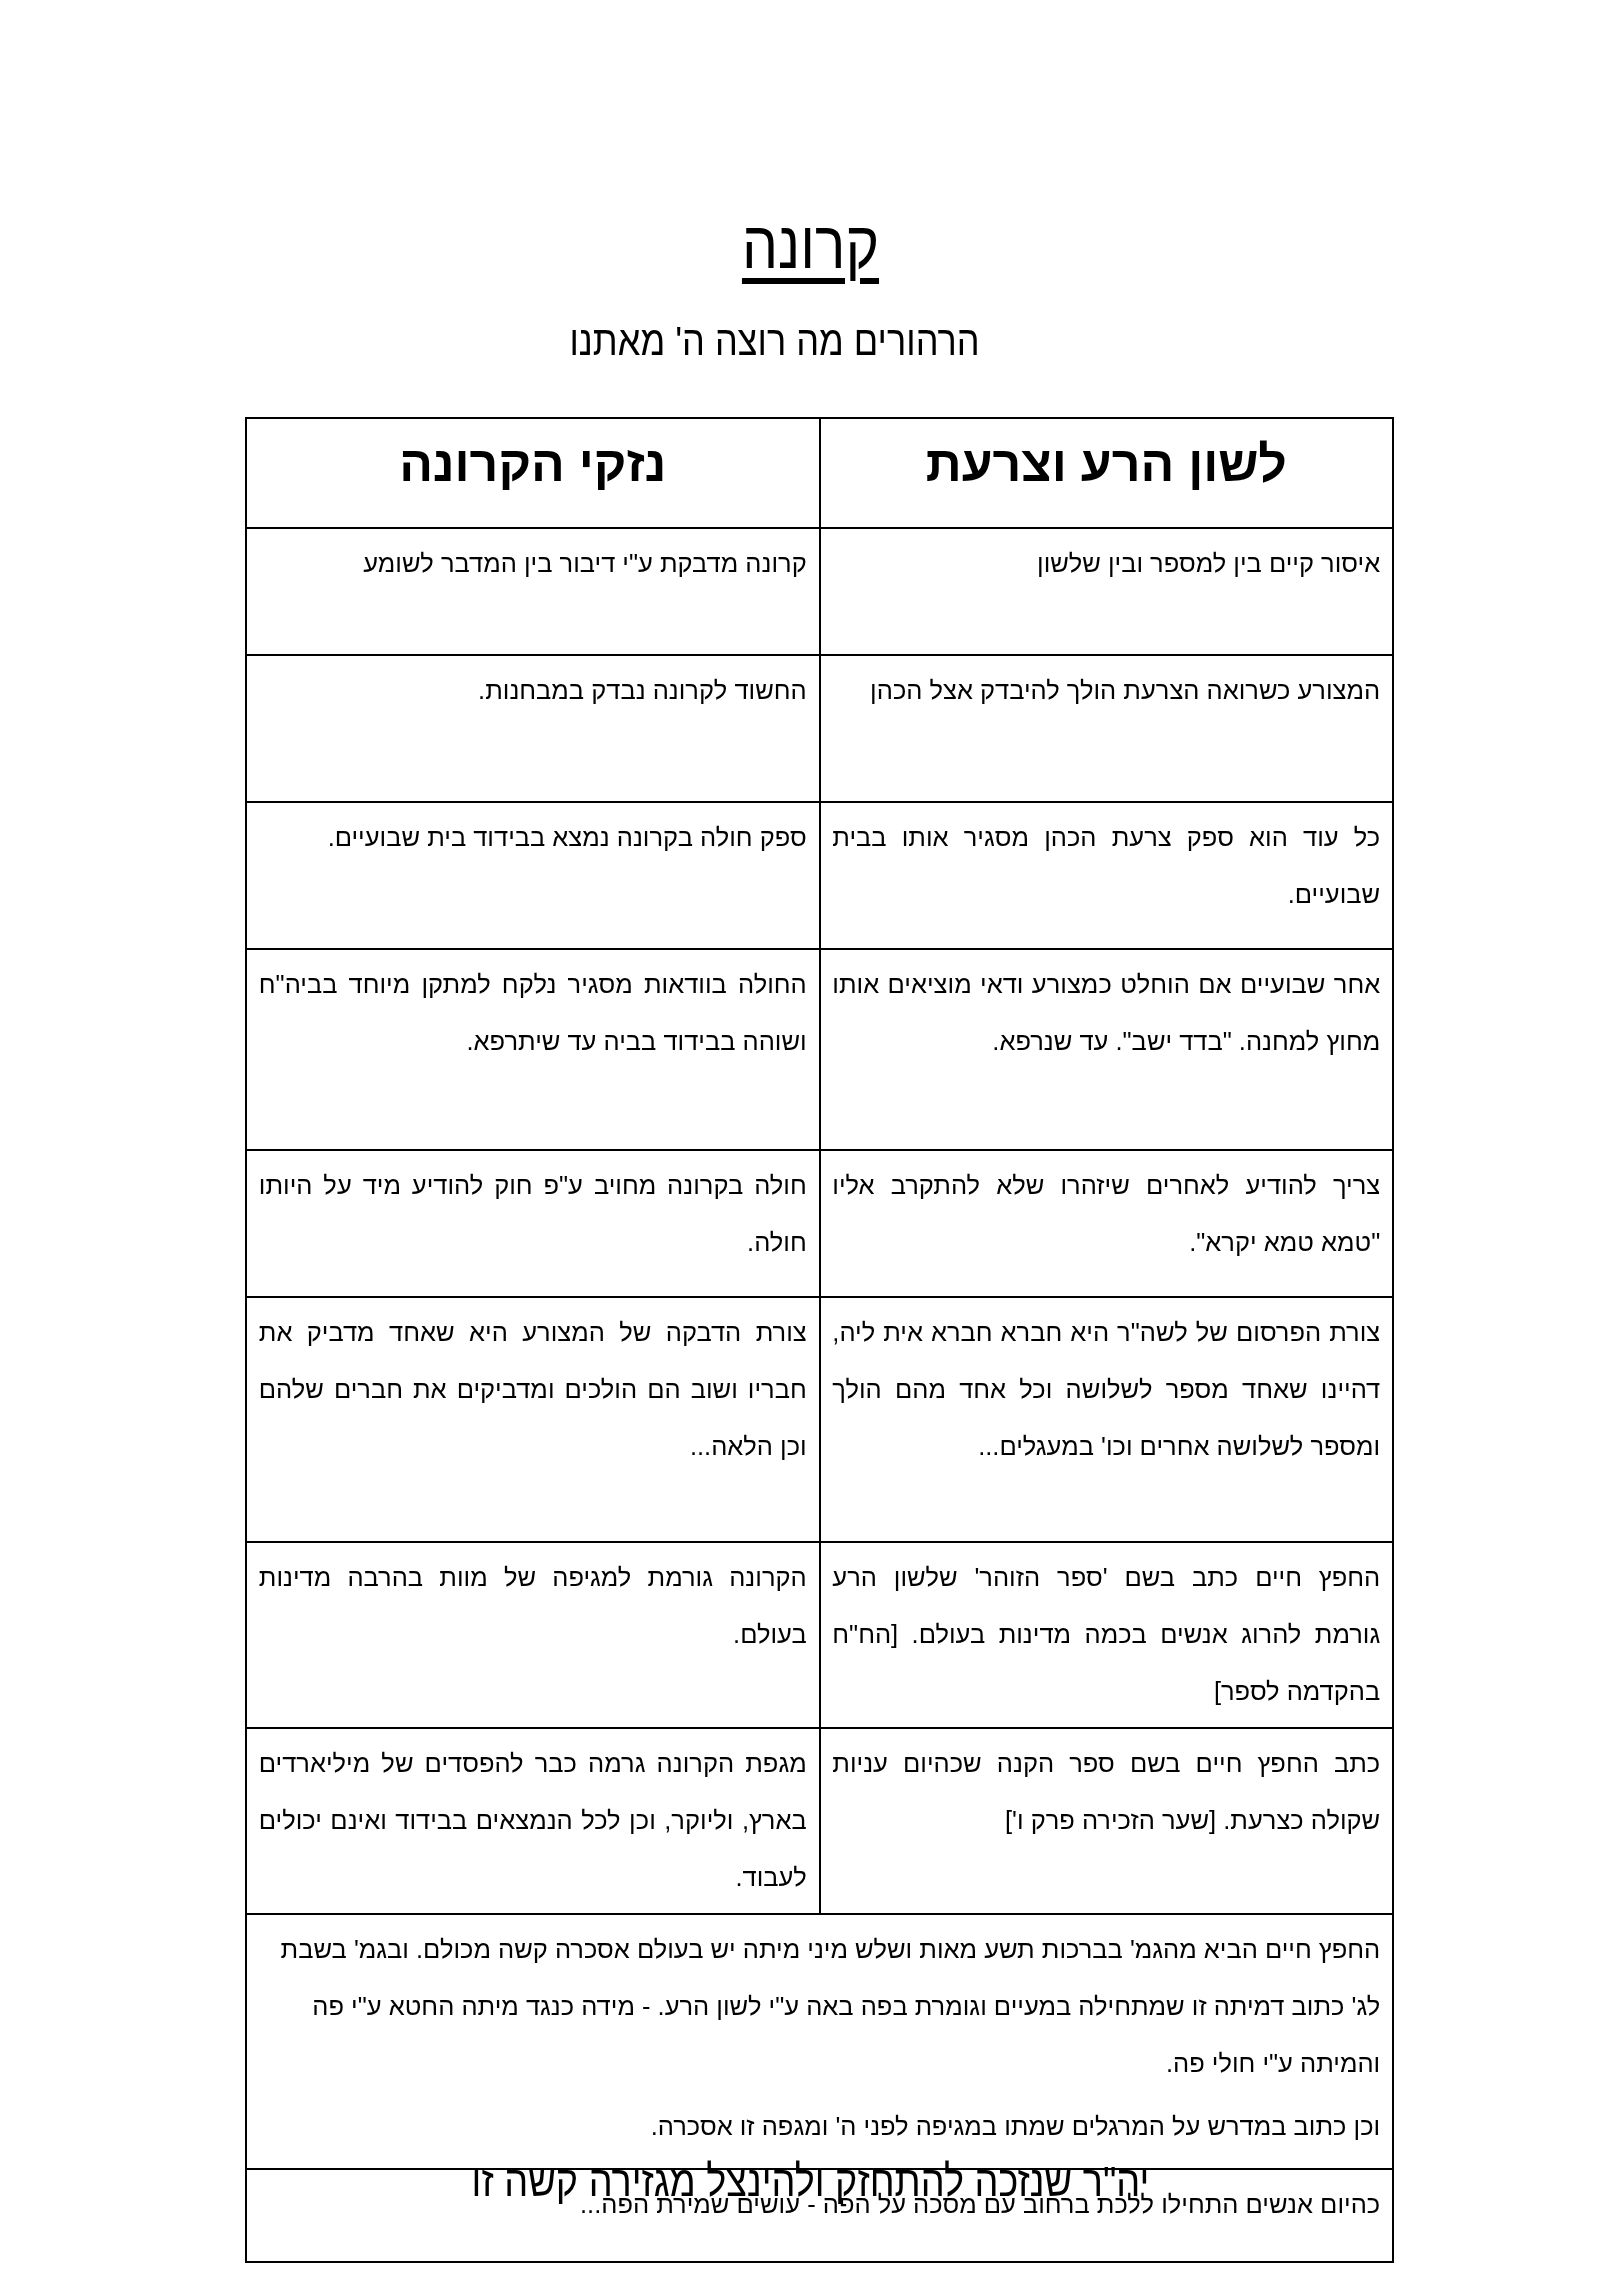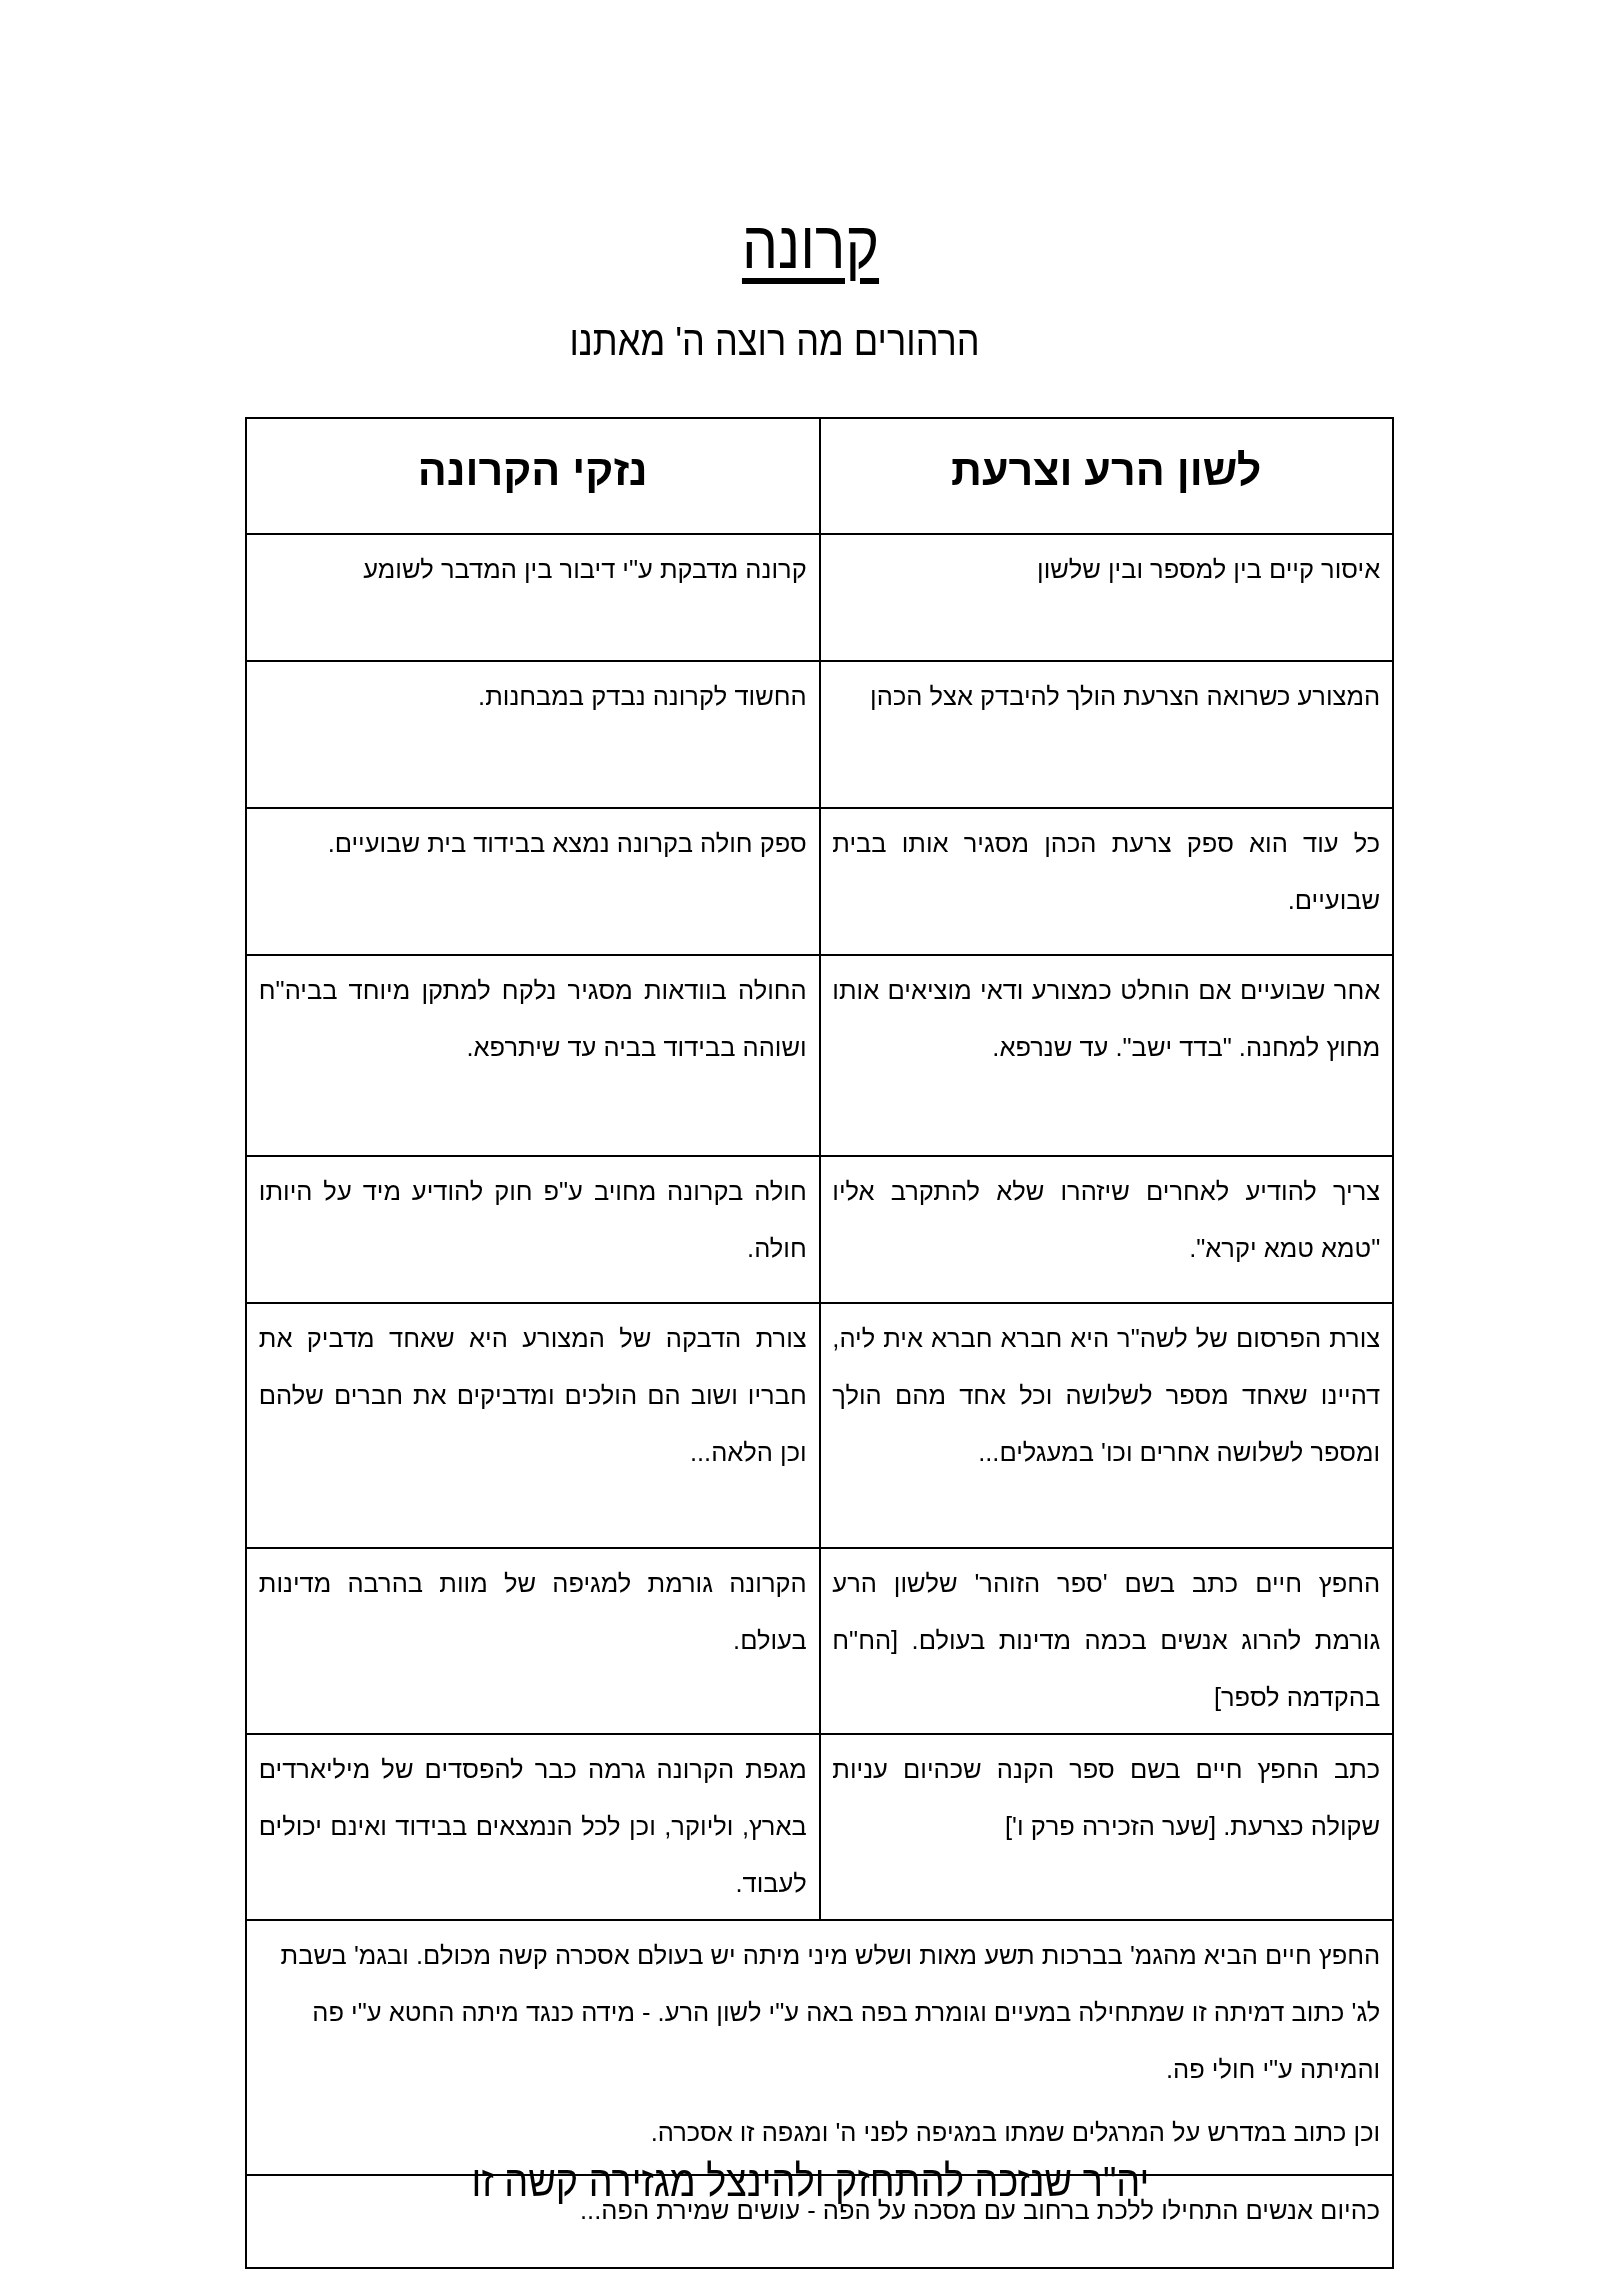--- a/index.html
+++ b/index.html
@@ -21,22 +21,22 @@
       position: absolute; top: 417px; left: 245px; width: 1149px;
       border-collapse: collapse; table-layout: fixed; direction: rtl;
     }
     .doc-table td, .doc-table th {
       border: 2px solid #000; vertical-align: top; padding: 5.9px 11.8px 0 11.8px;
       font-size: 25.5px; line-height: 57px; text-align: justify;
       font-weight: normal;
     }
     .doc-table tr.thick-top td { border-top: 2.9px solid #000; }
     .doc-table th {
-      font-size: 43px; font-weight: bold; text-align: center; height: 102px;
-      vertical-align: top; padding-top: 12px; line-height: 78px;
+      font-size: 50px; font-weight: bold; text-align: center; height: 102px;
+      vertical-align: top; padding-top: 6px; line-height: 78px;
     }
     .col-right { width: 571px; }
     .col-left { width: 571px; }
     .doc-table b { font-weight: normal; }
     .full-cell { text-align: right !important; }
     .para { margin: 0; }
     .para + .para { margin-top: 5.9px; }
     .footer {
       position: absolute; top: 2147px; left: 0; width: 1621px; text-align: center;
       font-size: 43px; line-height: 69px; transform: scaleX(0.88);

